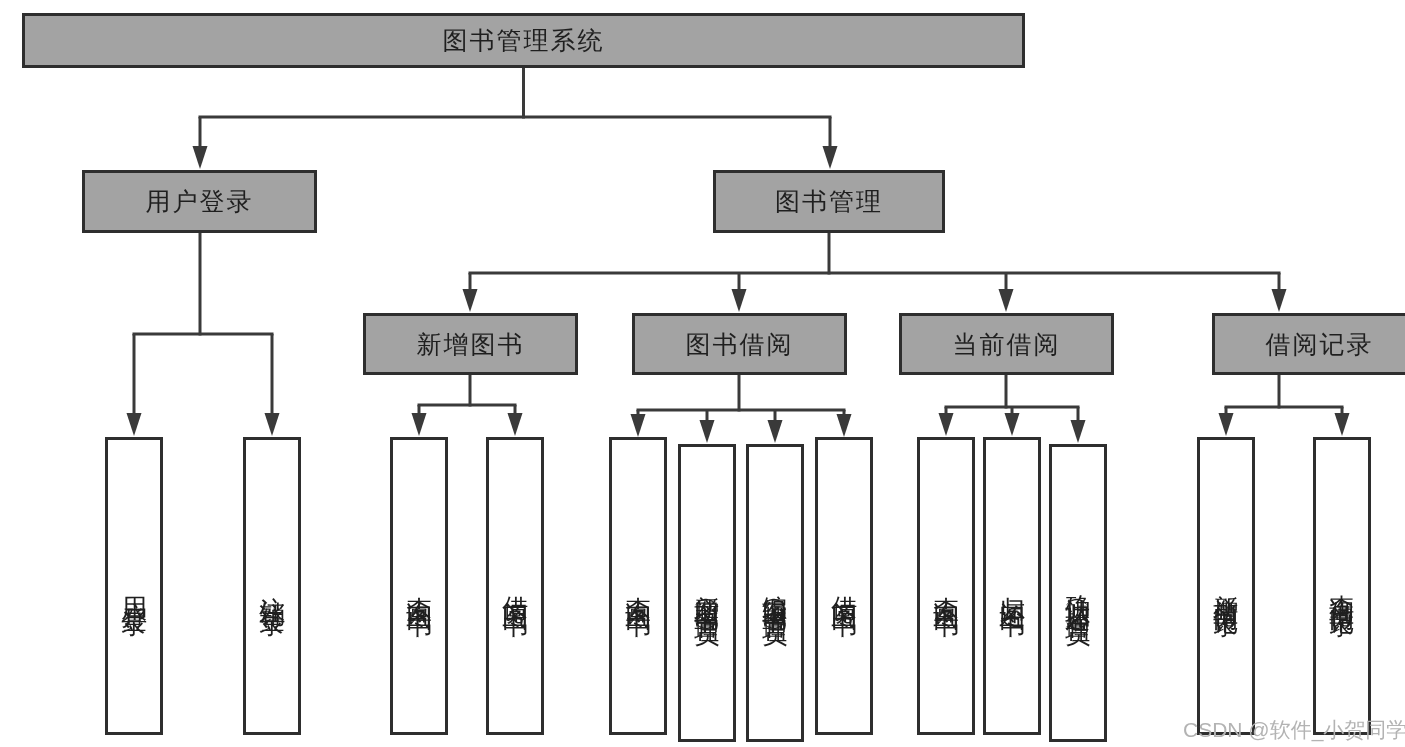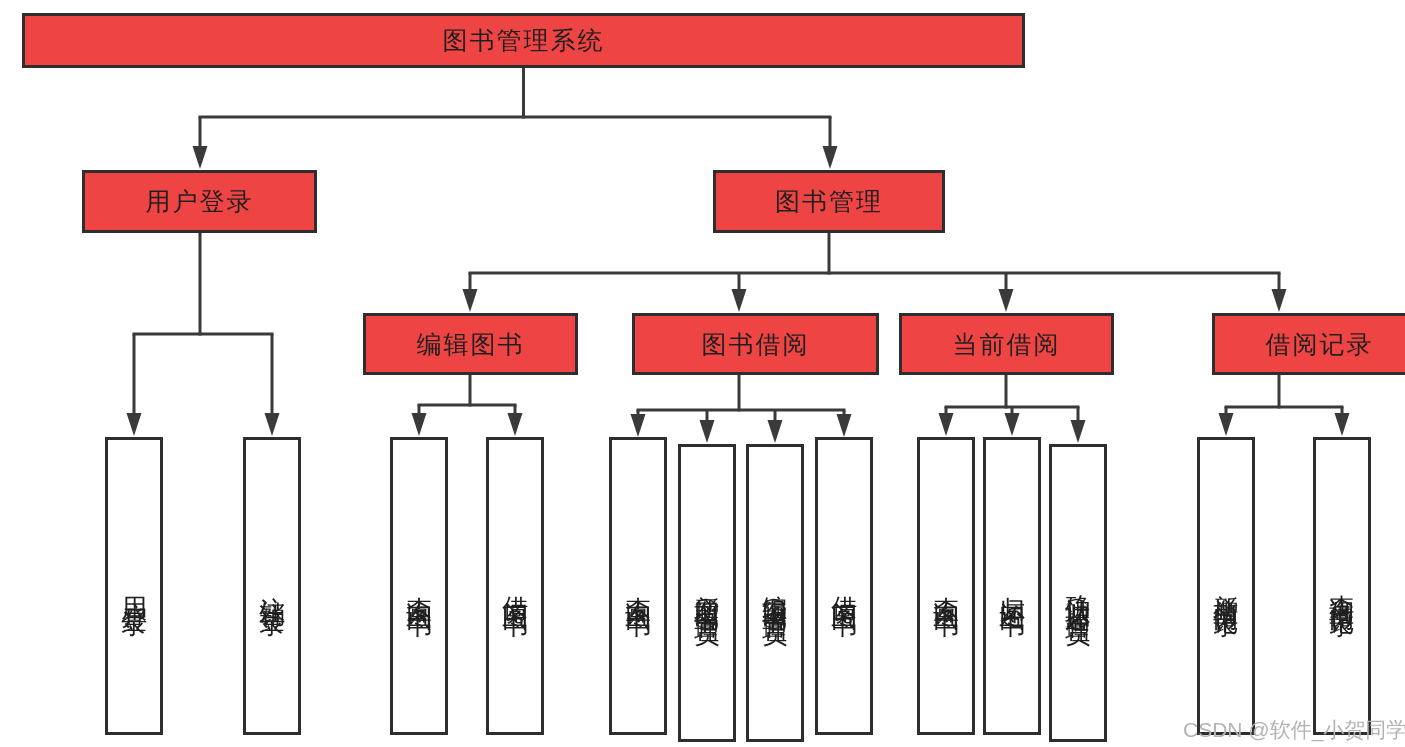--- a/index.html
+++ b/index.html
@@ -9,21 +9,21 @@
     --background:#ffffff;
     --watermark:#b3b3b3;
   }
   html,body{margin:0;padding:0;background:var(--background);}
   body{font-family:"Liberation Sans","DejaVu Sans",sans-serif;}
   #canvas{position:relative;width:1405px;height:747px;background:var(--background);overflow:hidden;}
   #wires{position:absolute;left:0;top:0;width:1405px;height:747px;}
   .ln{stroke:var(--line);stroke-width:3;fill:none;}
   .ah{fill:var(--line);stroke:none;}
   .hnode{
-    position:absolute;box-sizing:border-box;background:#ef4444;
+    position:absolute;box-sizing:border-box;background:#a3a3a3;
     border:3px solid var(--box-border);
     display:flex;align-items:center;justify-content:center;
     z-index:2;
   }
   .hnode span{font-size:25px;color:var(--text);letter-spacing:2px;white-space:nowrap;}
   .vnode{
     position:absolute;box-sizing:border-box;background:#fff;
     border:3px solid var(--box-border);
     top:437px;width:58px;height:298px;
     display:flex;align-items:center;justify-content:center;
@@ -112,23 +112,23 @@
   </div>
 
   <div class="hnode" style="left:82px;top:170px;width:235px;height:63px;">
     <span>用户登录</span>
   </div>
   <div class="hnode" style="left:713px;top:170px;width:232px;height:63px;">
     <span>图书管理</span>
   </div>
 
   <div class="hnode" style="left:363px;top:313px;width:215px;height:62px;">
-    <span>编辑图书</span>
+    <span>新增图书</span>
   </div>
-  <div class="hnode" style="left:632px;top:313px;width:247px;height:62px;">
+  <div class="hnode" style="left:632px;top:313px;width:215px;height:62px;">
     <span>图书借阅</span>
   </div>
   <div class="hnode" style="left:899px;top:313px;width:215px;height:62px;align-items:center;">
     <span>当前借阅</span>
   </div>
   <div class="hnode" style="left:1172px;top:313px;width:215px;height:62px;margin-left:40px;">
     <span>借阅记录</span>
   </div>
 
   <div class="vnode" style="left:105px;">

